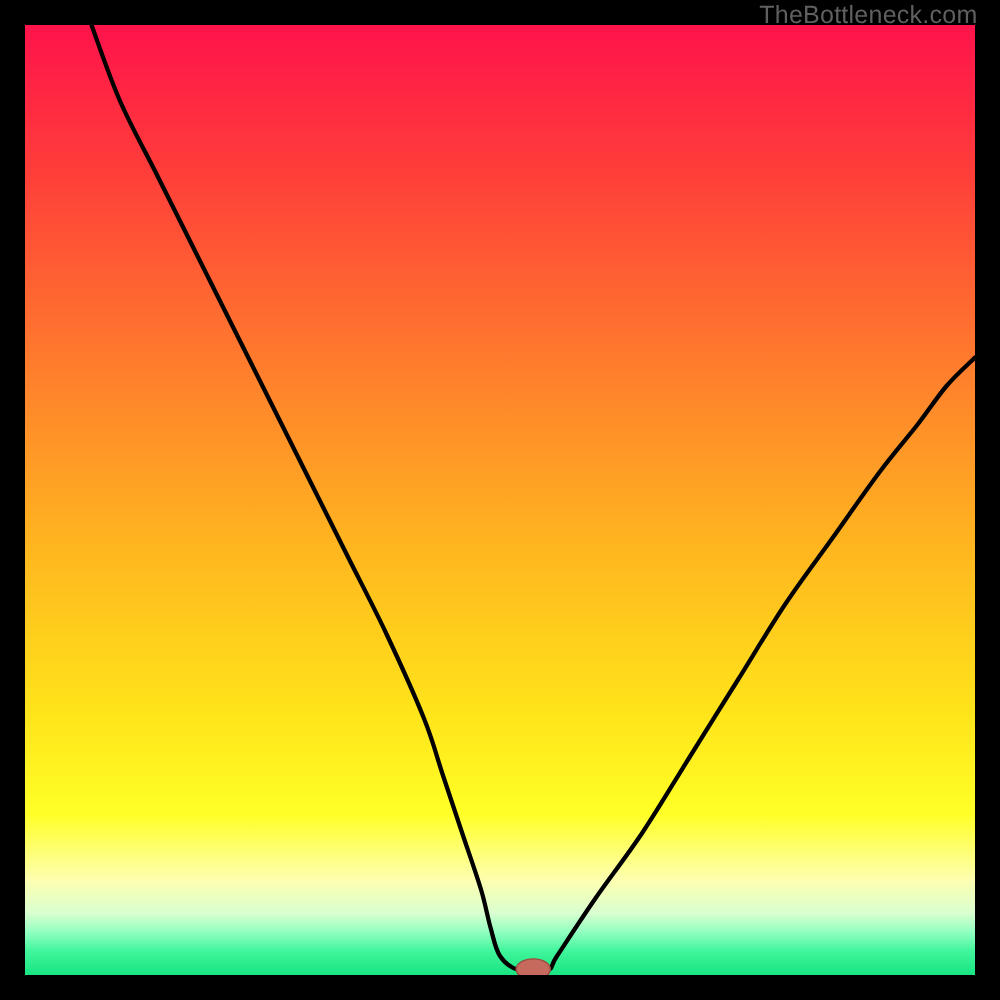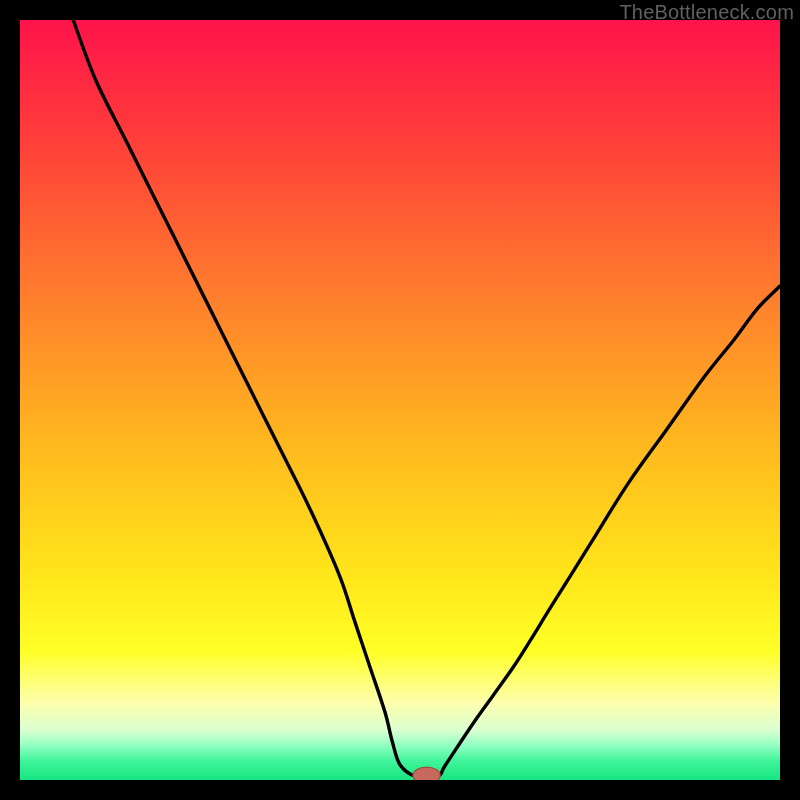--- a/index.html
+++ b/index.html
@@ -22,21 +22,21 @@
   .plot {
     position: absolute;
     top: 20px;
     left: 20px;
     width: 760px;
     height: 760px;
   }
   .watermark {
     position: absolute;
     top: 1px;
-    right: 6px;
+    right: 18px;
     color: #606060;
     font-size: 20px;
     font-weight: 500;
     letter-spacing: 0.2px;
   }
 </style>
 </head>
 <body>
 
 <div class="frame">

